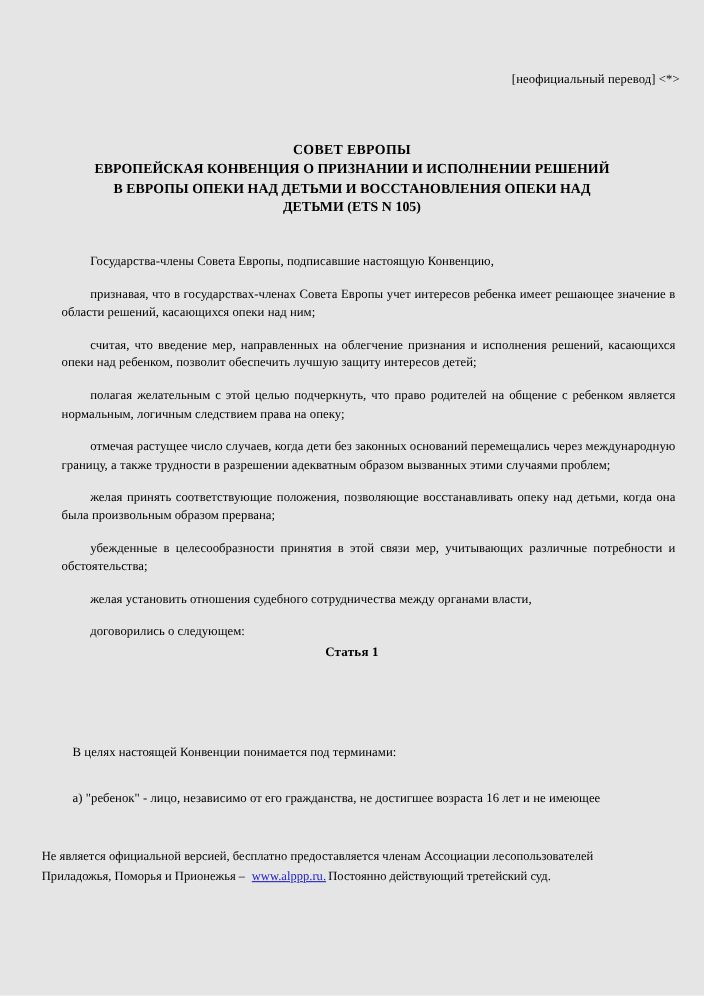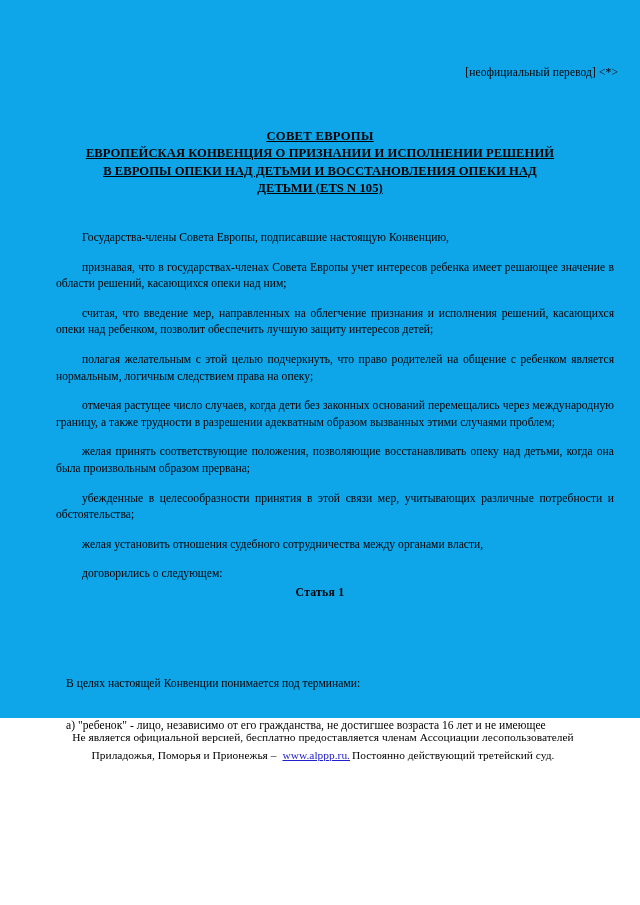--- a/index.html
+++ b/index.html
@@ -12,22 +12,22 @@
     height: 905px;
     overflow: hidden;
     font-family: "Liberation Serif", "DejaVu Serif", serif;
     color: #000000;
     -webkit-font-smoothing: none;
   }
 
   .page {
     position: relative;
     width: 640px;
-    height: 718px;
-    background: #0ea5e9;
+    height: 905px;
+    background: #e5e5e5;
     box-sizing: border-box;
   }
 
   
   .header-note {
     position: absolute;
     top: 65px;
     right: 22px;
     font-size: 11.5px;
     line-height: 14px;
@@ -40,21 +40,21 @@
     position: absolute;
     top: 128px;
     left: 36px;
     width: 568px;
     text-align: center;
     font-weight: bold;
     font-size: 12.6px;
     line-height: 17.3px;
     letter-spacing: 0.05px;
   }
-  .title-line { display: block; text-decoration: underline; }
+  .title-line { display: block; }
   .title-line.org { letter-spacing: 0.3px; }
 
   
   .body-block {
     position: absolute;
     top: 230px;
     left: 56px;
     width: 558px;
   }
   .para {
@@ -85,27 +85,27 @@
     top: 676px;
     left: 40px;
     width: 562px;
   }
   .article-body .para { margin-bottom: 25px; }
   .article-body .para.last { margin-bottom: 0; }
 
   
   .footer {
     position: absolute;
-    top: 729px;
+    top: 771px;
     left: 38px;
     width: 570px;
     font-size: 11.4px;
     line-height: 17.5px;
     letter-spacing: 0.02px;
-    text-align: center;
+    text-align: left;
   }
   .footer-line { display: block; white-space: nowrap; }
   .footer-link {
     color: #2222cc;
     text-decoration: underline;
     padding: 0 2px 0 6px;
   }
 </style>
 </head>
 <body>

